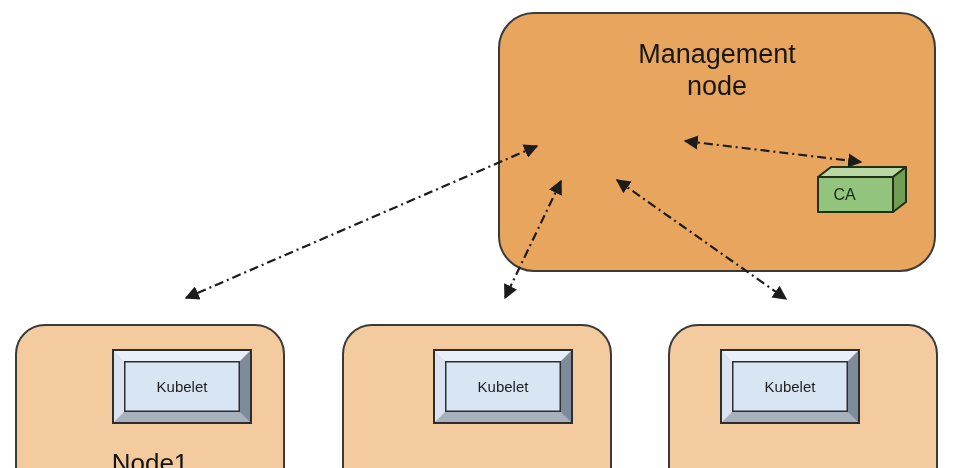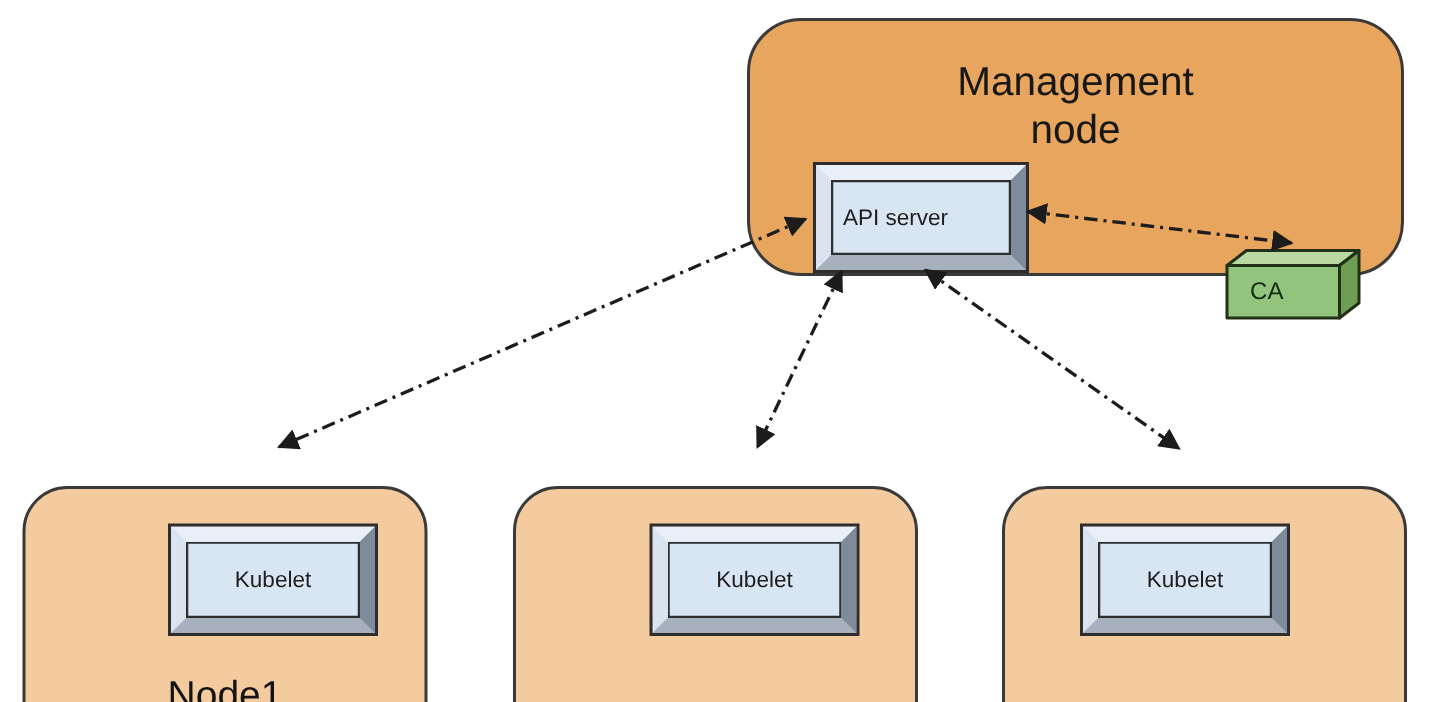--- a/index.html
+++ b/index.html
@@ -18,21 +18,21 @@
   }
 
   
   .group-node {
     position: absolute;
     box-sizing: border-box;
     border: 2px solid #3a3a3a;
   }
   .management {
     left: 498px; top: 12px;
-    width: 438px; height: 172px;
+    width: 438px; height: 260px;
     background: #e8a55e;
     border-radius: 36px;
   }
   .worker {
     top: 276px;
     width: 270px; height: 175px;
     background: #f3cb9e;
     border-radius: 30px;
     margin-top: 48px;
   }
@@ -123,23 +123,20 @@
     fill: none;
   }
 </style>
 </head>
 <body>
 
 <div id="canvas">
 
   <div class="group-node management">
     <div class="management-title">Management node</div>
-    <div class="bevel api-box">
-      <span class="lbl">API server</span>
-    </div>
   </div>
 
   <svg class="ca-svg" viewBox="0 0 94 52">
     <polygon points="2,14 15,4 90,4 77,14" fill="#b9d8a2" stroke="#223018" stroke-width="2" stroke-linejoin="round"></polygon>
     <polygon points="77,14 90,4 90,39 77,49" fill="#6d9e54" stroke="#223018" stroke-width="2" stroke-linejoin="round"></polygon>
     <polygon points="2,14 77,14 77,49 2,49" fill="#93c47d" stroke="#223018" stroke-width="2" stroke-linejoin="round"></polygon>
   </svg>
   <div class="ca-label">CA</div>
 
   <div class="group-node worker n1">

